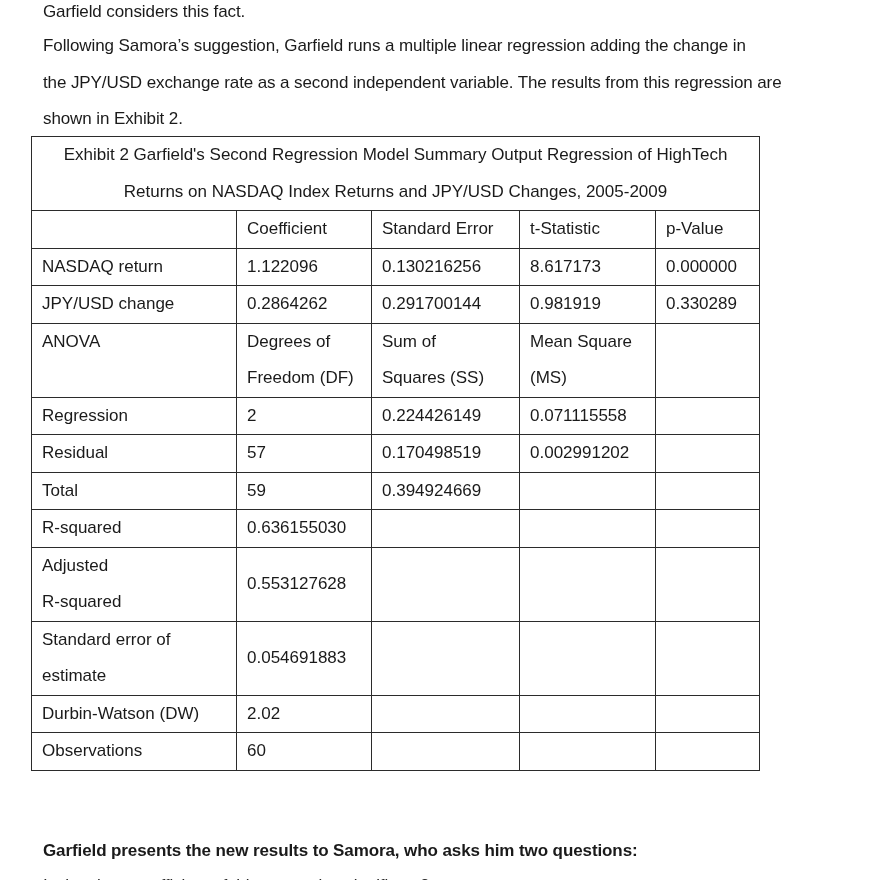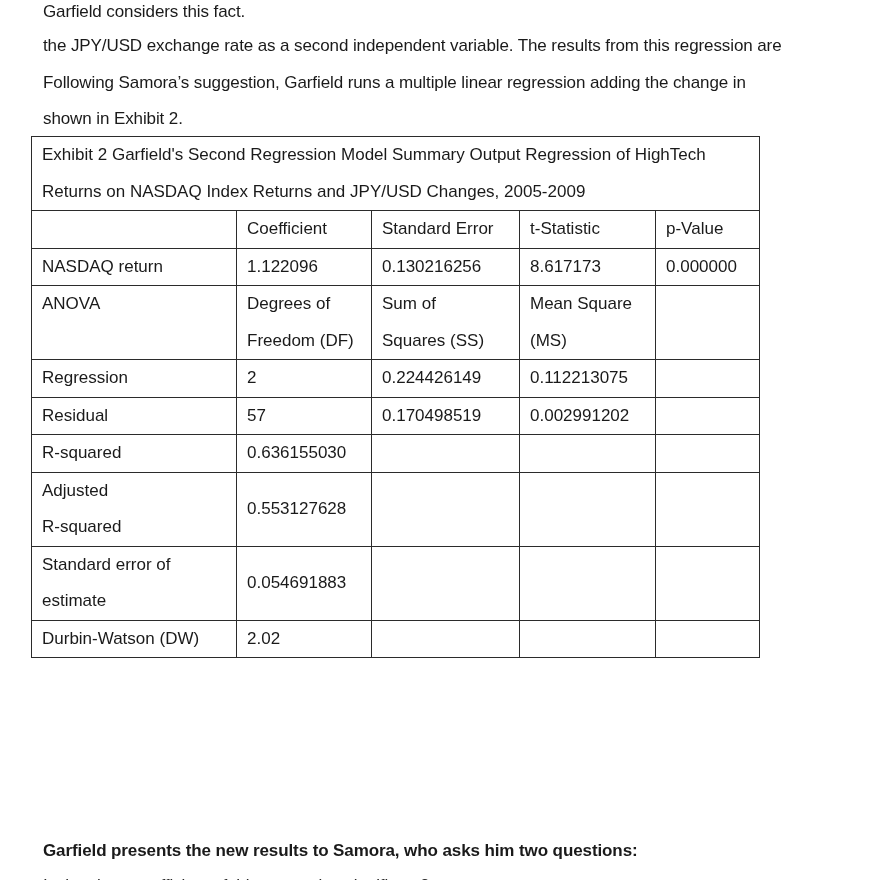--- a/index.html
+++ b/index.html
@@ -44,35 +44,36 @@
       vertical-align: middle;
       font-size: 17px;
       line-height: 36.5px;
       white-space: nowrap;
       color: #1a1a1a;
     }
     td.title-cell {
       line-height: 36px;
       padding-top: 0;
       padding-bottom: 0;
+      text-align: center;
     }
     col.c1 { width: 205px; }
     col.c2 { width: 135px; }
     col.c3 { width: 148px; }
     col.c4 { width: 136px; }
     col.c5 { width: 104px; }
     .blk { display: block; }
   </style>
 </head>
 <body>
 
 <p class="para" id="p1">Garfield considers this fact.</p>
 <div class="para" id="p2">
+  <span class="blk">Following Samora’s suggestion, Garfield runs a multiple linear regression adding the change in</span>
   <span class="blk">the JPY/USD exchange rate as a second independent variable. The results from this regression are</span>
-  <span class="blk">Following Samora’s suggestion, Garfield runs a multiple linear regression adding the change in</span>
   <span class="blk">shown in Exhibit 2.</span>
 </div>
 
 <table class="exhibit">
   <colgroup>
     <col class="c1">
       <col class="c2">
       <col class="c3">
       <col class="c4">
       <col class="c5">
@@ -94,20 +95,27 @@
       <td>p-Value</td>
     </tr>
 
     <tr>
       <td>NASDAQ return</td>
       <td>1.122096</td>
       <td>0.130216256</td>
       <td>8.617173</td>
       <td>0.000000</td>
     </tr>
+    <tr>
+      <td>JPY/USD change</td>
+      <td>0.2864262</td>
+      <td>0.291700144</td>
+      <td>0.981919</td>
+      <td>0.330289</td>
+    </tr>
 
     <tr>
       <td style="vertical-align: top;">ANOVA</td>
       <td>
         <span class="blk">Degrees of</span>
         <span class="blk">Freedom (DF)</span>
       </td>
       <td>
         <span class="blk">Sum of</span>
         <span class="blk">Squares (SS)</span>
@@ -116,28 +124,35 @@
         <span class="blk">Mean Square</span>
         <span class="blk">(MS)</span>
       </td>
       <td></td>
     </tr>
 
     <tr>
       <td>Regression</td>
       <td>2</td>
       <td>0.224426149</td>
-      <td>0.112213075</td>
+      <td>0.071115558</td>
       <td></td>
     </tr>
     <tr>
       <td>Residual</td>
       <td>57</td>
       <td>0.170498519</td>
       <td>0.002991202</td>
+      <td></td>
+    </tr>
+    <tr>
+      <td>Total</td>
+      <td>59</td>
+      <td>0.394924669</td>
+      <td></td>
       <td></td>
     </tr>
 
     <tr>
       <td>R-squared</td>
       <td>0.636155030</td>
       <td></td>
       <td></td>
       <td></td>
     </tr>
@@ -161,17 +176,24 @@
       <td></td>
       <td></td>
     </tr>
     <tr>
       <td>Durbin-Watson (DW)</td>
       <td>2.02</td>
       <td></td>
       <td></td>
       <td></td>
     </tr>
+    <tr>
+      <td>Observations</td>
+      <td>60</td>
+      <td></td>
+      <td></td>
+      <td></td>
+    </tr>
   </tbody>
 </table>
 
 <p class="para" id="p-after">Garfield presents the new results to Samora, who asks him two questions:</p>
 <p class="para" id="p-cut">Is the slope coefficient of this regression significant?</p>
 
 </body></html>

